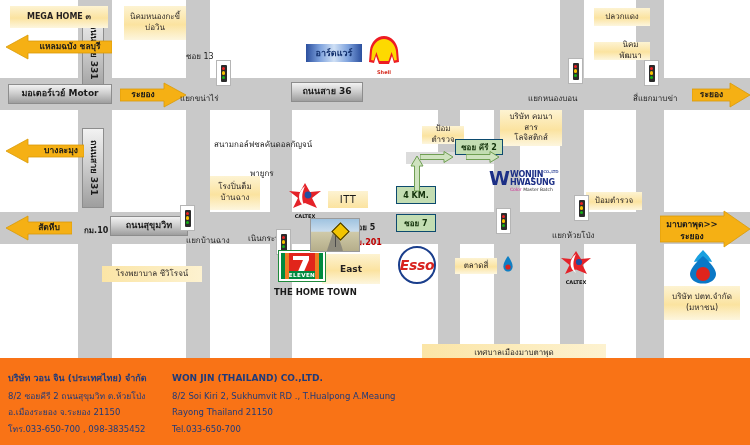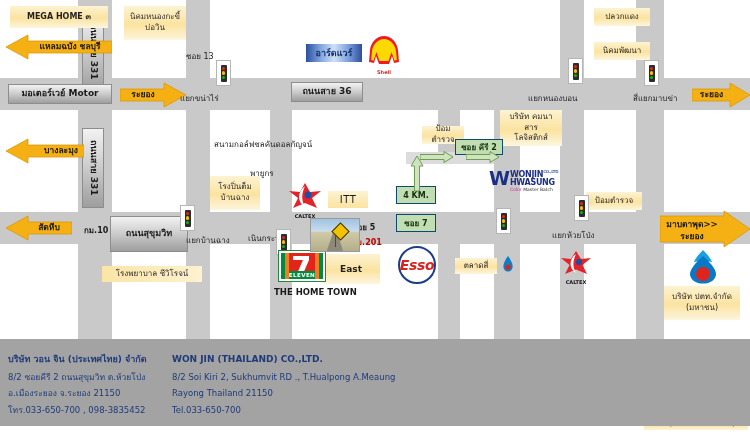--- a/index.html
+++ b/index.html
@@ -285,24 +285,24 @@
     background: #4a4a4a;
   }
 
   
   .seal { position: absolute; }
 
   
   .footer {
     position: absolute;
     left: 0;
-    top: 339px;
+    top: 358px;
     width: 750px;
     height: 87px;
-    background: #a3a3a3;
+    background: #f97316;
   }
   .fcol { position: absolute; }
   .fline {
     font-size: 8.5px;
     color: #1f3a7a;
     line-height: 1.95;
     white-space: nowrap;
   }
   .fline.head { font-weight: bold; font-size: 9px; }
   .seal-cap {
@@ -369,21 +369,21 @@
 
   <div class="plate plate-v" style="left:82px;top:12px;width:22px;height:80px;">
     <span>ถนนสาย 331</span>
   </div>
   <div class="plate plate-v" style="left:82px;top:128px;width:22px;height:80px;">
     <span>ถนนสาย 331</span>
   </div>
   <div class="plate" style="left:291px;top:82px;width:72px;height:20px;">
     <span>ถนนสาย 36</span>
   </div>
-  <div class="plate" style="left:110px;top:216px;width:78px;height:36px;">
+  <div class="plate" style="left:110px;top:216px;width:78px;height:20px;">
     <span>ถนนสุขุมวิท</span>
   </div>
   <div class="plate" style="left:8px;top:84px;width:104px;height:20px;">
     <span>มอเตอร์เวย์ Motor</span>
   </div>
   <div class="maptext bold" style="left:84px;top:224px;">กม.10</div>
 
   <div class="arrow" style="left:6px;top:34px;width:106px;height:26px;">
     <svg width="106" height="26" viewBox="0 0 106 26">
       <polygon points="0,13 22,1 22,7 106,7 106,19 22,19 22,25" fill="#f5b014" stroke="#d99a08" stroke-width="0.8"></polygon>
@@ -433,21 +433,21 @@
 
   <div class="callout" style="left:124px;top:6px;width:62px;height:34px;">
     <span>นิคมหนองกะขี้</span>
     <span>บ่อวิน</span>
   </div>
 
   <div class="callout" style="left:594px;top:8px;width:56px;height:18px;">
     <span>ปลวกแดง</span>
   </div>
 
-  <div class="callout" style="left:594px;top:42px;width:56px;height:18px;">
+  <div class="callout" style="left:594px;top:42px;width:56px;height:18px;padding-left:20px;">
     <span>นิคมพัฒนา</span>
   </div>
 
   <div class="callout" style="left:210px;top:176px;width:50px;height:34px;">
     <span>โรงปิ่นต็ม</span>
     <span>บ้านฉาง</span>
   </div>
 
   <div class="callout flat" style="left:102px;top:266px;width:100px;height:16px;">
     <span>โรงพยาบาล ชีวิโรจน์</span>

